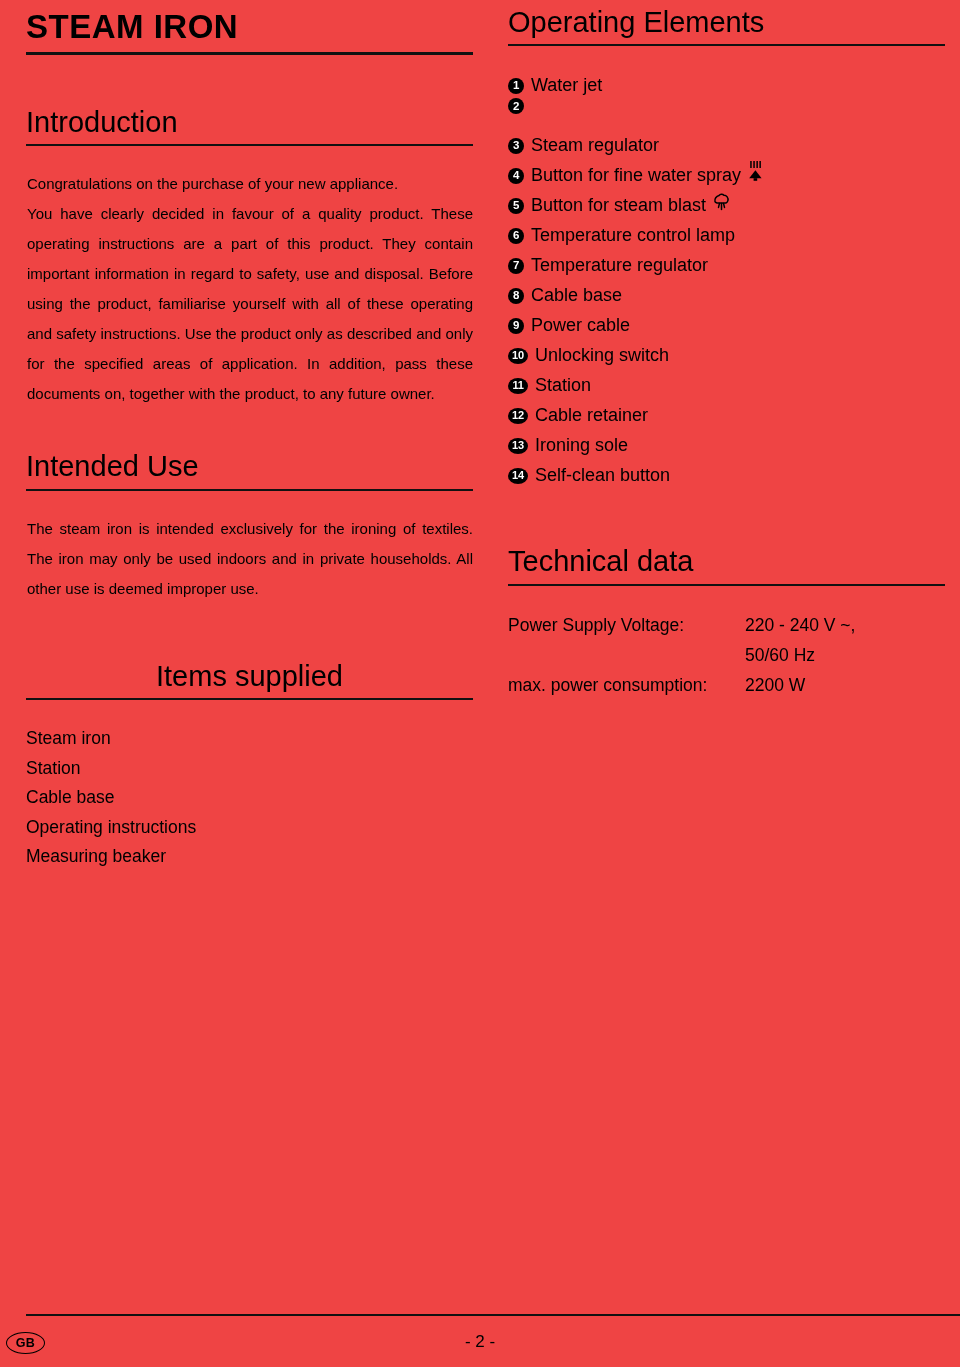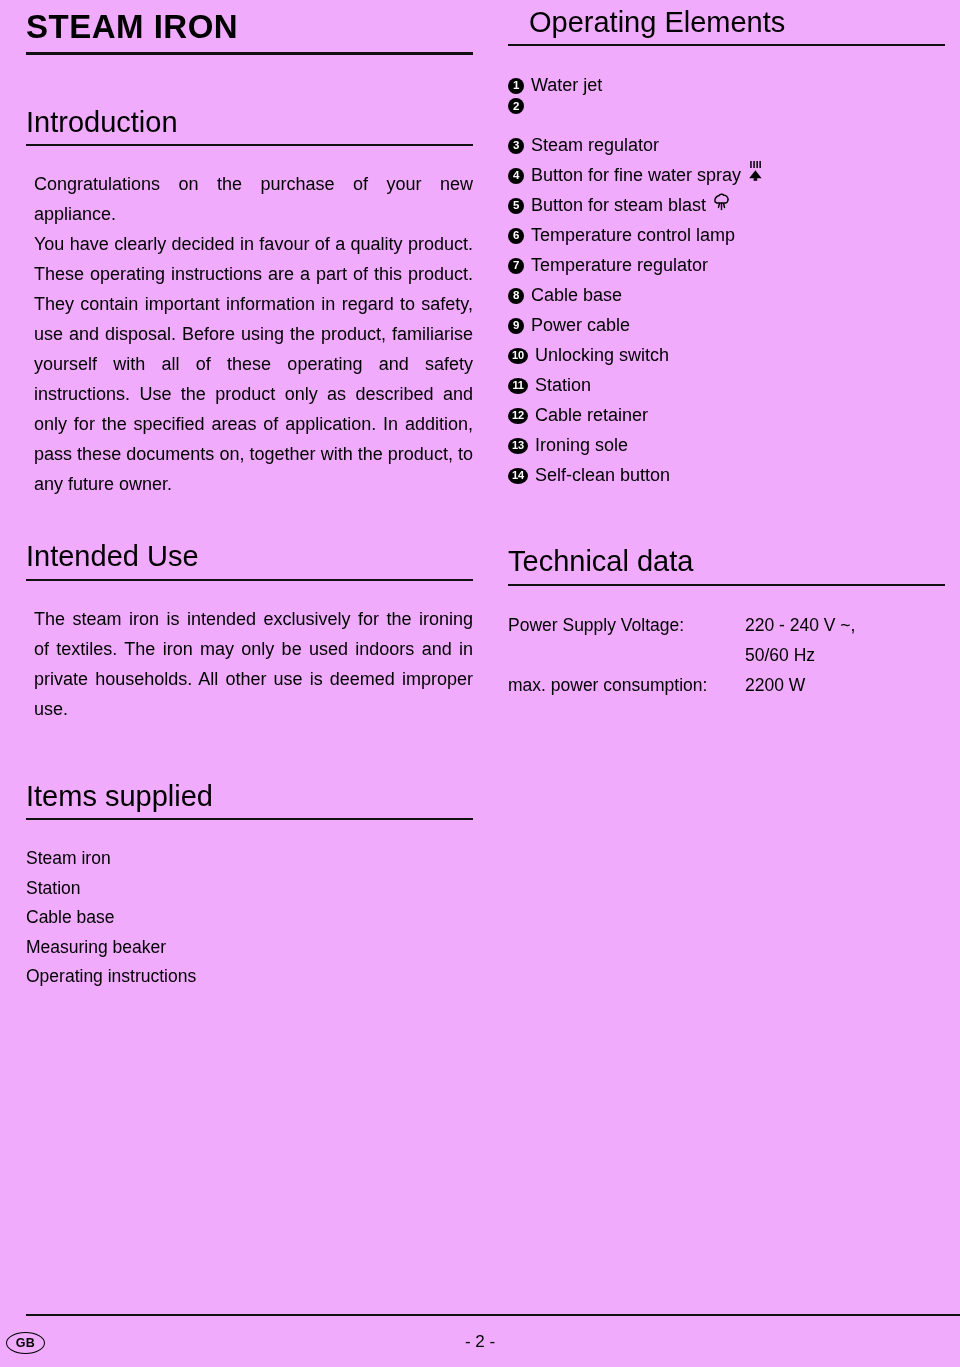--- a/index.html
+++ b/index.html
@@ -9,21 +9,21 @@
     background: #ffffff;
   }
   body {
     font-family: "Liberation Sans", sans-serif;
     color: #000000;
   }
   .page {
     position: relative;
     width: 960px;
     height: 1367px;
-    background: #f0abfc;
+    background: #ef4444;
     overflow: hidden;
   }
 
   
   .col-left {
     position: absolute;
     left: 26px;
     top: 0;
     width: 447px;
   }
@@ -58,29 +58,29 @@
   }
   .section-heading {
     font-size: 29px;
     font-weight: normal;
     line-height: 1.05;
     margin: 0;
     white-space: nowrap;
   }
   .sec-gap-intro  { margin-top: 52px; }
   .sec-gap-mid    { margin-top: 42px; }
-  .sec-gap-items  { margin-top: 57px; }
-  .sec-right-top  { padding-top: 7px; margin-left: 21px; }
+  .sec-gap-items  { margin-top: 57px; text-align: center; }
+  .sec-right-top  { padding-top: 7px; }
   .sec-right-tech { margin-top: 56px; }
 
   
   .body-para {
-    font-size: 18px;
+    font-size: 15px;
     line-height: 30px;
-    margin: 23px 0 0 8px;
+    margin: 23px 0 0 1px;
     text-align: justify;
     text-justify: inter-word;
     hyphens: manual;
   }
   .body-para p { margin: 0; }
 
   
   .plain-list {
     list-style: none;
     margin: 24px 0 0 0;
@@ -214,22 +214,22 @@
       <p>The steam iron is intended exclusively for the ironing of textiles. The iron may only be used indoors and in private households. All other use is deemed improper use.</p>
     </div>
 
     <h2 class="section-heading sec-gap-items">Items supplied</h2>
     <hr class="rule-light">
 
     <ul class="plain-list" id="items-supplied-list">
         <li>Steam iron</li>
         <li>Station</li>
         <li>Cable base</li>
+        <li>Operating instructions</li>
         <li>Measuring beaker</li>
-        <li>Operating instructions</li>
       </ul>
 
   </div>
 
   <div class="col-right">
 
     <h2 class="section-heading sec-right-top">Operating Elements</h2>
     <hr class="rule-light">
 
     <ul class="num-list" id="operating-elements-list">

